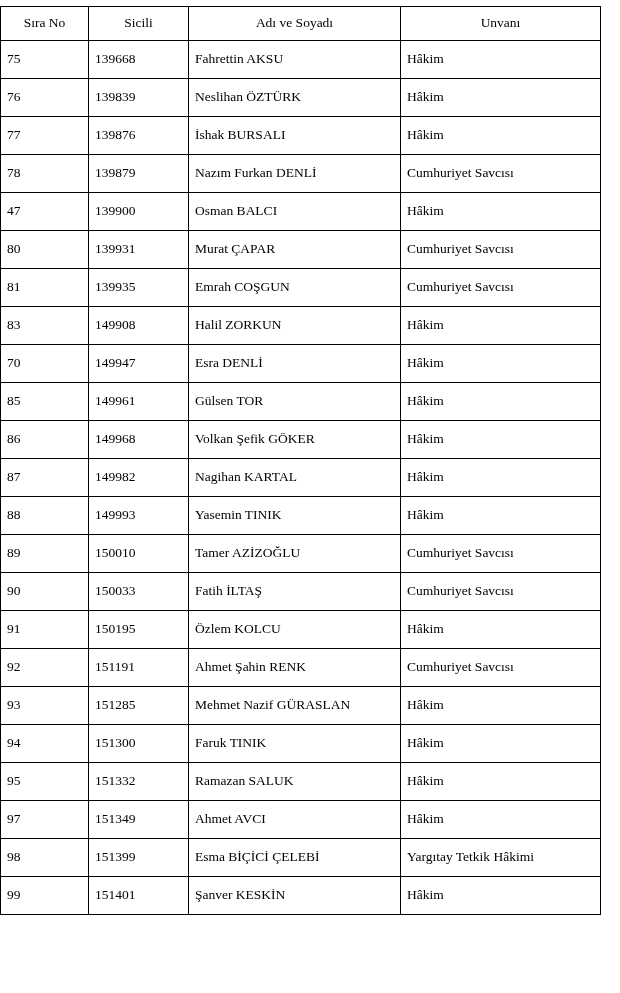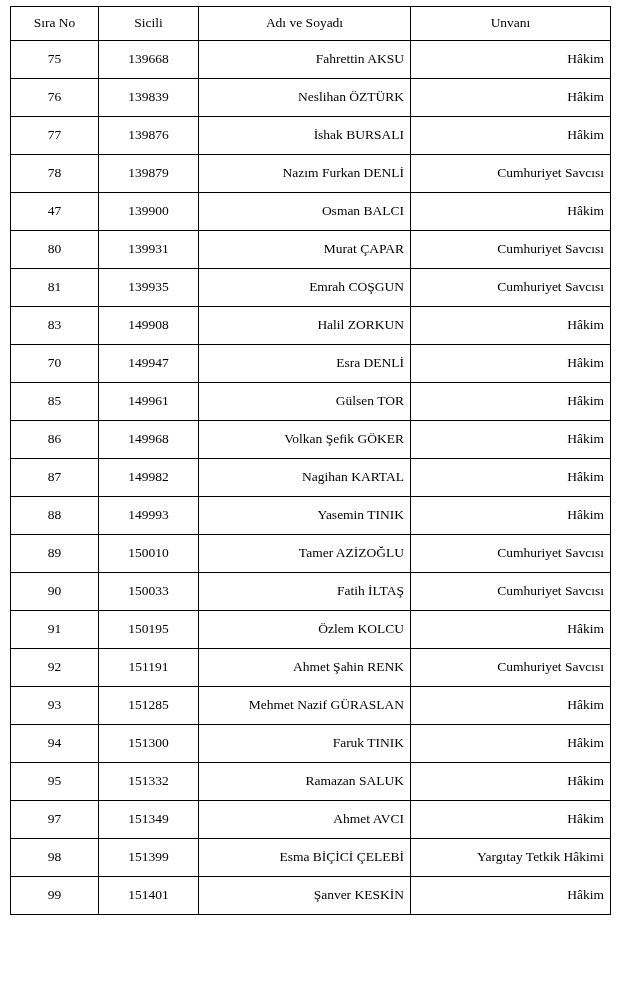--- a/index.html
+++ b/index.html
@@ -12,21 +12,21 @@
     height: 993px;
     font-family: "Liberation Serif", serif;
     color: #000000;
     overflow: hidden;
   }
   .page {
     position: relative;
     width: 620px;
     height: 993px;
     box-sizing: border-box;
-    padding: 6px 10px 0 10px;
+    padding: 6px 10px 0 0;
   }
   table.roster {
     border-collapse: collapse;
     width: 600px;
     table-layout: fixed;
   }
   table.roster th,
   table.roster td {
     border: 1px solid #000000;
     font-size: 13.5px;
@@ -39,22 +39,22 @@
   table.roster th {
     height: 33px;
     text-align: center;
     font-weight: normal;
   }
   col.c-sira { width: 88px; }
   col.c-sicil { width: 100px; }
   col.c-ad { width: 212px; }
   col.c-unvan { width: 200px; }
 
-  td.sira, td.sicil { text-align: center; }
-  td.ad, td.unvan { text-align: right; }
+  td.sira, td.sicil { text-align: left; }
+  td.ad, td.unvan { text-align: left; }
   th.sira, th.sicil, th.ad, th.unvan { text-align: center; }
 </style>
 </head>
 <body>
 
 <div class="page">
   <table class="roster">
     <colgroup>
       <col class="c-sira">
       <col class="c-sicil">

